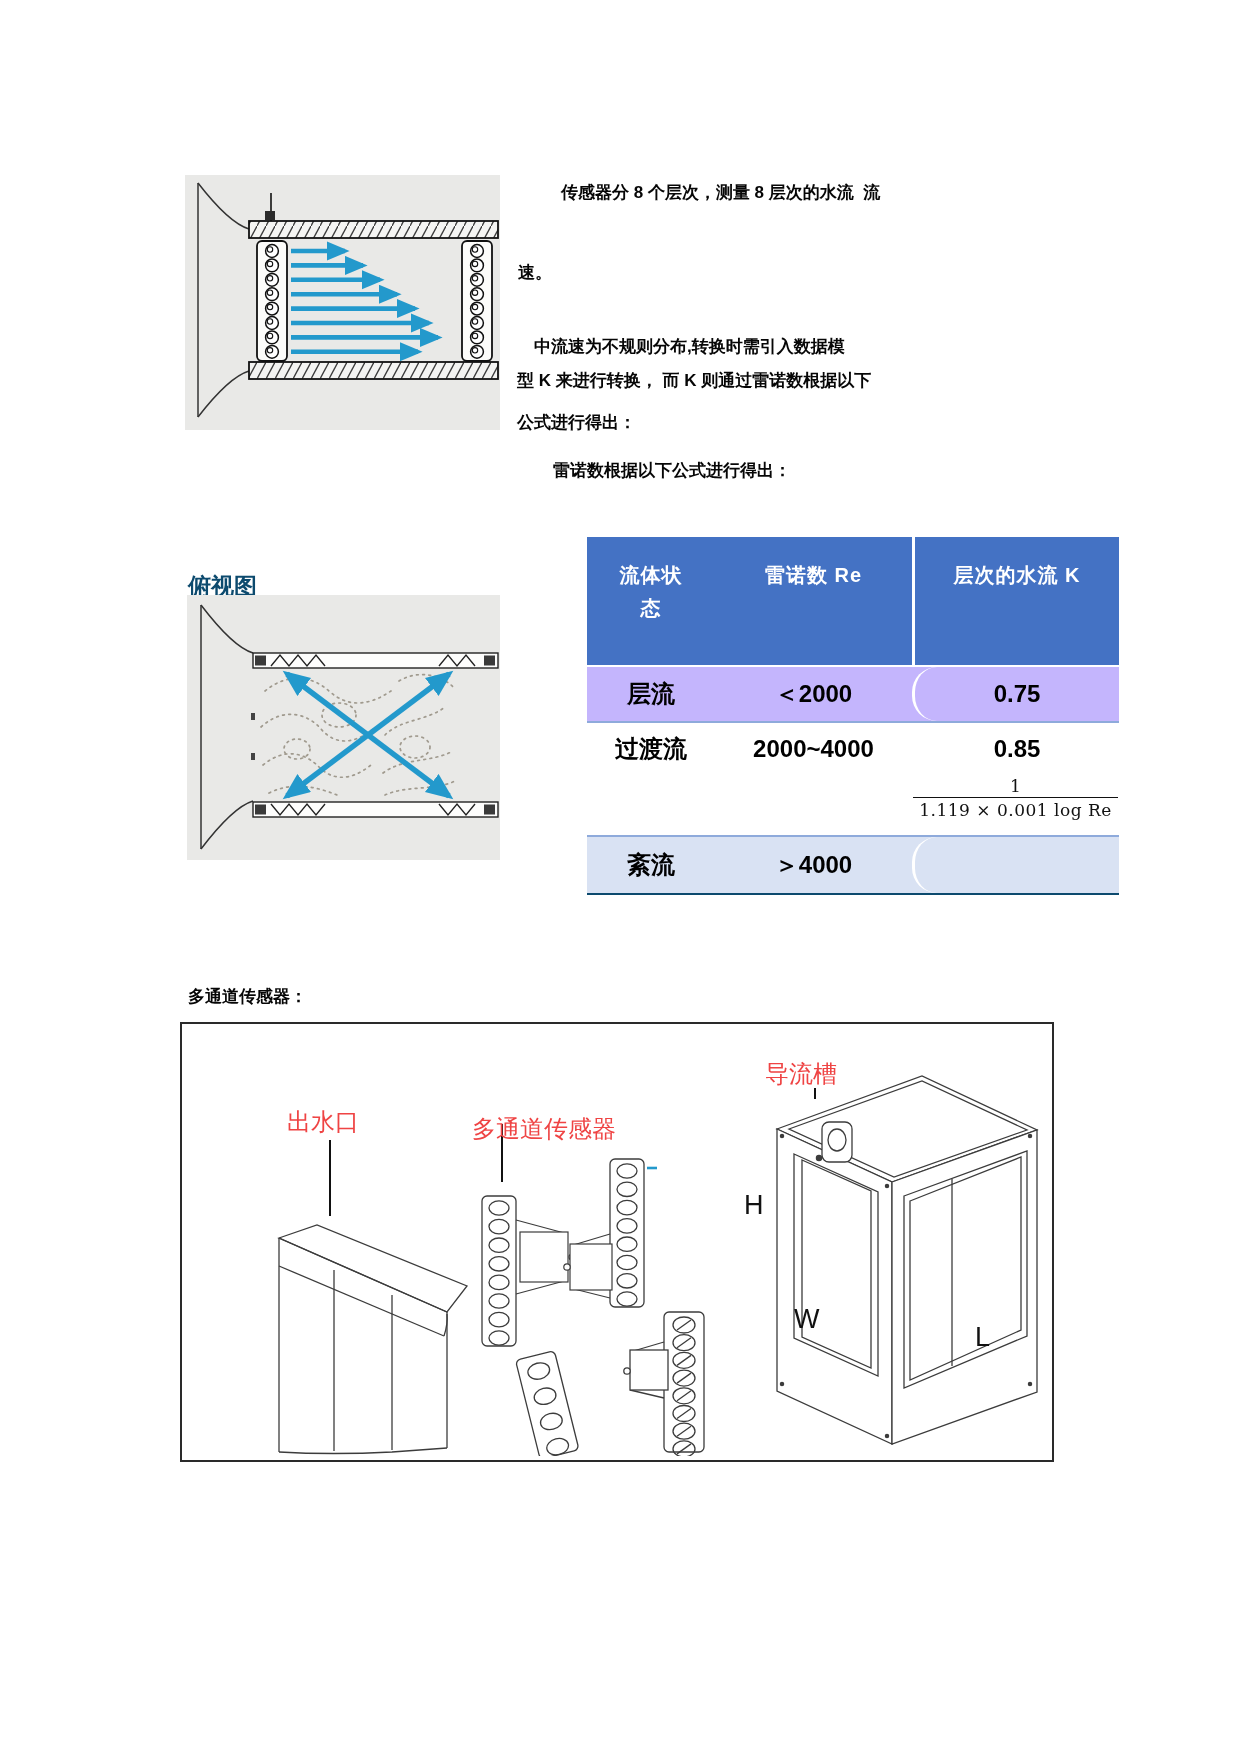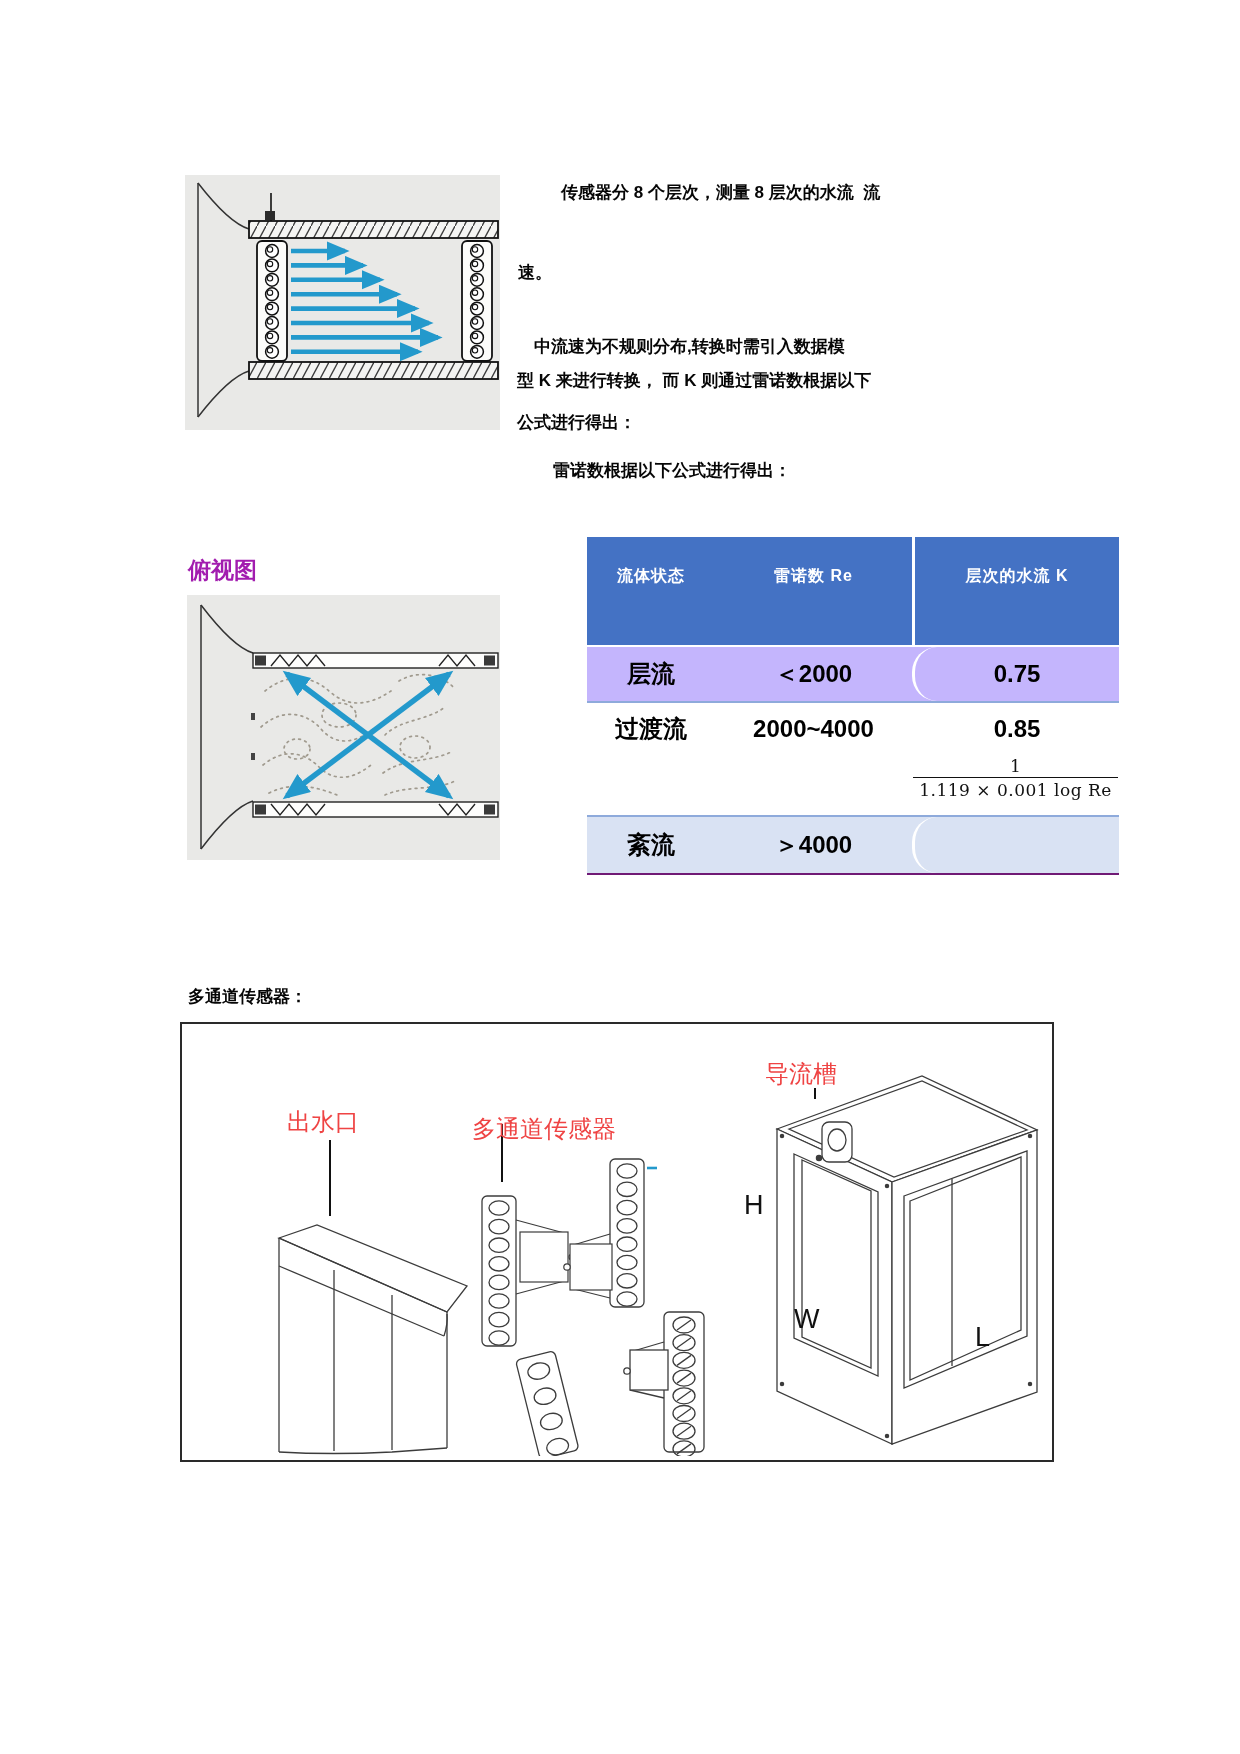--- a/index.html
+++ b/index.html
@@ -1,38 +1,38 @@
 <!DOCTYPE html>
 <html><head>
 <meta charset="utf-8">
 <style>
   html,body{margin:0;padding:0;background:#fff;}
   .page{position:relative;width:1240px;height:1754px;background:#ffffff;overflow:hidden;
         font-family:"Liberation Sans",sans-serif;color:#000;}
   .tl{position:absolute;font-size:17px;font-weight:700;line-height:34px;white-space:pre;color:#060606;}
-  .small-label{position:absolute;font-size:23px;font-weight:700;color:#a21caf;}
+  .small-label{position:absolute;font-size:23px;font-weight:700;color:#0c4a6e;margin-top:16px;}
   .panel{position:absolute;background:#e9e9e7;}
   
   .retable{position:absolute;left:587px;top:537px;width:532px;}
-  .thead{display:flex;background:#4472c4;color:#fff;font-weight:700;height:108px;font-size:16px;}
+  .thead{display:flex;background:#4472c4;color:#fff;font-weight:700;height:128px;font-size:20px;}
   .th{display:flex;justify-content:center;align-items:flex-start;padding-top:22px;line-height:33px;letter-spacing:1px;}
   .th1{width:128px;}
   .th2{width:197px;}
   .th3{width:204px;border-left:3px solid #fff;}
   .wrap3{display:inline-block;width:78px;text-align:center;}
   .trow{display:flex;position:relative;font-size:24px;font-weight:700;}
   .td{display:flex;justify-content:center;align-items:center;}
   .td1{width:128px;}
   .td2{width:197px;}
   .td3{width:204px;border-left:3px solid transparent;border-radius:25px;}
   .r1{height:54px;background:#c4b5fd;border-top:2px solid #fff;}
   .r1 .td3{border-left-color:#fff;}
   .r2{height:112px;background:#ffffff;border-top:2px solid #8eaadb;}
   .r2 .td{align-items:flex-start;line-height:52px;}
-  .r3{height:56px;background:#d9e2f3;border-top:2px solid #8eaadb;border-bottom:2px solid #701a75;}
+  .r3{height:56px;background:#d9e2f3;border-top:2px solid #8eaadb;border-bottom:2px solid #0c4a6e;}
   .r3 .td3{border-left-color:#fff;}
   .frac{position:absolute;left:325px;top:52px;width:207px;text-align:center;
         font-family:"DejaVu Serif",serif;font-size:17px;font-weight:400;color:#111;}
   .frac .num{display:block;line-height:22px;}
   .frac .den{display:inline-block;border-top:1.5px solid #111;padding:2px 6px 0 6px;line-height:20px;letter-spacing:0.5px;}
   
   .structbox{position:absolute;left:180px;top:1022px;width:870px;height:436px;border:2px solid #2a2a2a;background:#fff;}
   .fig-label{position:absolute;font-size:24px;color:#ef4444;font-weight:400;}
   .dim-label{position:absolute;font-size:27px;color:#111;font-weight:400;}
   .vline{position:absolute;width:1.5px;background:#111;}

